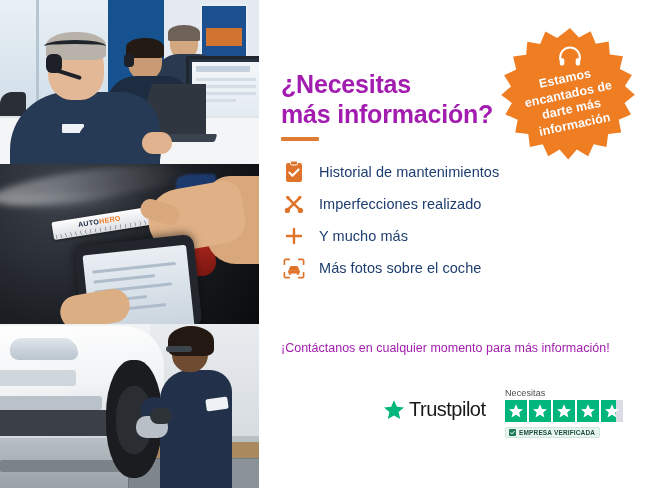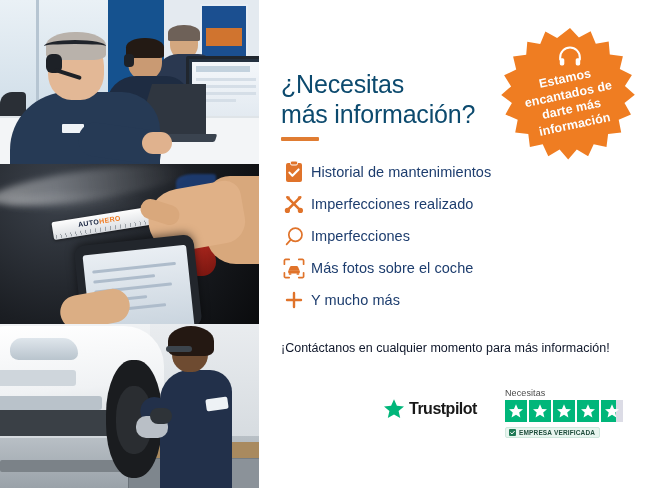--- a/index.html
+++ b/index.html
@@ -95,48 +95,48 @@
   .p3-man-badge{position:absolute;left:206px;top:74px;width:22px;height:12px;background:#eef2f5;border-radius:2px;transform:rotate(-8deg);}
   .p3-man-arm{position:absolute;left:140px;top:76px;width:52px;height:28px;background:#22304a;border-radius:18px;transform:rotate(14deg);}
   .p3-glove{position:absolute;left:136px;top:92px;width:32px;height:22px;background:#b9bfc6;border-radius:10px;}
   .p3-glove2{position:absolute;left:150px;top:84px;width:22px;height:16px;background:#2e3338;border-radius:8px;}
   .p3-glasses{position:absolute;left:166px;top:22px;width:26px;height:6px;background:#3c444c;border-radius:3px;}
 
   
   .panel{position:absolute;left:259px;top:0;width:391px;height:488px;background:#ffffff;}
 
   .heading{position:absolute;left:22px;top:52px;width:250px;
-    font-size:25px;line-height:1.20;font-weight:400;color:#0c4a6e;letter-spacing:-.2px;}
+    font-size:25px;line-height:1.20;font-weight:700;color:#a21caf;letter-spacing:-.2px;}
   .heading .l2{display:block;}
 
   .divider{position:absolute;left:22px;top:137px;width:38px;height:4px;background:#e07c32;border-radius:1px;}
 
   
   .badge{position:absolute;left:240px;top:26px;width:142px;height:142px;}
   .badge-burst{position:absolute;left:0;top:0;width:142px;height:142px;}
   .badge-ico{position:absolute;left:50%;top:20px;transform:translateX(-50%);width:26px;height:22px;}
   .badge-txt{position:absolute;left:50%;top:45px;transform:translateX(-50%) rotate(-12deg);
      width:118px;text-align:center;color:#ffffff;font-size:12.5px;line-height:1.24;font-weight:700;
      letter-spacing:.1px;text-shadow:0 0 1px rgba(0,0,0,.08);}
 
   
   .features{position:absolute;left:18px;top:156px;width:340px;}
-  .feat{position:relative;height:32px;display:flex;align-items:center;}
+  .feat{position:relative;height:32px;display:flex;align-items:center;gap:8px;}
   .feat-ico{width:34px;height:30px;flex:0 0 34px;display:flex;align-items:center;justify-content:center;}
   .feat-label{font-size:14.5px;color:#1d3d6e;font-weight:400;letter-spacing:.05px;}
 
   
   .contact{position:absolute;left:22px;top:326px;width:350px;
-     font-size:12.5px;line-height:1.55;color:#0f172a;}
+     font-size:12.5px;line-height:1.55;color:#a21caf;}
   .contact span{display:block;}
 
   
   .tp{position:absolute;left:124px;top:392px;width:250px;height:58px;}
   .tp-logo{position:absolute;left:0;top:6px;display:flex;align-items:center;gap:4px;}
-  .tp-logo-txt{font-size:16px;font-weight:700;color:#191919;letter-spacing:-.5px;}
+  .tp-logo-txt{font-size:20px;font-weight:400;color:#191919;letter-spacing:-.5px;}
   .tp-right{position:absolute;left:122px;top:-4px;width:128px;}
   .tp-excelente{font-size:9px;color:#4a4a4a;margin-bottom:2px;letter-spacing:.1px;}
   .tp-stars{display:flex;gap:2px;}
   .tp-star{position:relative;width:22px;height:22px;background:#00b67a;display:flex;align-items:center;justify-content:center;}
   .tp-star.partial .fillmask{position:absolute;right:0;top:0;width:34%;height:100%;background:#dcdce6;}
   .tp-verified{display:inline-flex;align-items:center;gap:3px;margin-top:4px;
      background:#e8f5ef;border:1px solid #cfe8dd;border-radius:2px;padding:1px 4px 1px 3px;}
   .tp-ver-txt{font-size:6.5px;font-weight:700;color:#1f4d3c;letter-spacing:.15px;}
 </style>
 </head>
@@ -294,59 +294,50 @@
             </g>
             <path d="M3.2 3.2 l3.4 .4 .4 3.4-2.6-.6z" fill="#e0732a"></path>
             <path d="M18.4 3.2 l-3.4 .4-.4 3.4 2.6-.6z" fill="#e0732a"></path>
             <circle cx="17.4" cy="17.4" r="2.6" fill="#e0732a"></circle>
             <circle cx="4.4" cy="17.4" r="2.6" fill="#e0732a"></circle>
           </svg>
         </span>
         <span class="feat-label">Imperfecciones realizado</span>
       </div>
 
+
       <div class="feat">
         <span class="feat-ico">
-          <svg width="21" height="21" viewBox="0 0 21 21">
-            <circle cx="11.4" cy="8.8" r="6.6" fill="none" stroke="#e0732a" stroke-width="1.7"></circle>
-            <path d="M6.6 13.9 L2.6 18.4" fill="none" stroke="#e0732a" stroke-width="1.7" stroke-linecap="round"></path>
+          <svg width="20" height="20" viewBox="0 0 20 20">
+            <g stroke="#e0732a" stroke-width="2.4" stroke-linecap="round">
+              <path d="M10 3 V17"></path>
+              <path d="M3 10 H17"></path>
+            </g>
           </svg>
         </span>
-        <span class="feat-label">Imperfecciones</span>
+        <span class="feat-label">Y mucho más</span>
       </div>
 
       <div class="feat">
         <span class="feat-ico">
           <svg width="22" height="21" viewBox="0 0 22 21">
             <g fill="none" stroke="#e0732a" stroke-width="1.7" stroke-linecap="round">
               <path d="M1.4 6.2 V2.6 a1.2 1.2 0 0 1 1.2-1.2 H6.2"></path>
               <path d="M15.8 1.4 H19.4 a1.2 1.2 0 0 1 1.2 1.2 V6.2"></path>
               <path d="M20.6 14.8 V18.4 a1.2 1.2 0 0 1-1.2 1.2 H15.8"></path>
               <path d="M6.2 19.6 H2.6 a1.2 1.2 0 0 1-1.2-1.2 V14.8"></path>
             </g>
             <path d="M5.4 12.6 l1.5-3.5a1.6 1.6 0 0 1 1.5-1h5.2a1.6 1.6 0 0 1 1.5 1l1.5 3.5z" fill="#e0732a"></path>
             <rect x="5.2" y="12.2" width="11.6" height="3.4" rx="1.1" fill="#e0732a"></rect>
             <rect x="5.8" y="15.2" width="2.6" height="1.6" rx=".6" fill="#e0732a"></rect>
             <rect x="13.6" y="15.2" width="2.6" height="1.6" rx=".6" fill="#e0732a"></rect>
           </svg>
         </span>
         <span class="feat-label">Más fotos sobre el coche</span>
       </div>
-
-      <div class="feat">
-        <span class="feat-ico">
-          <svg width="20" height="20" viewBox="0 0 20 20">
-            <g stroke="#e0732a" stroke-width="2.4" stroke-linecap="round">
-              <path d="M10 3 V17"></path>
-              <path d="M3 10 H17"></path>
-            </g>
-          </svg>
-        </span>
-        <span class="feat-label">Y mucho más</span>
-      </div>
     </div>
 
     <p class="contact">
       <span>¡Contáctanos en cualquier momento para más información!</span>
     </p>
 
     <div class="tp">
       <div class="tp-logo">
         <svg width="22" height="22" viewBox="0 0 22 22">
           <path fill="#00b67a" d="M11 1.2 l2.9 6.6 7.1.6-5.4 4.7 1.6 7-6.2-3.7-6.2 3.7 1.6-7L1 8.4l7.1-.6z"></path>

